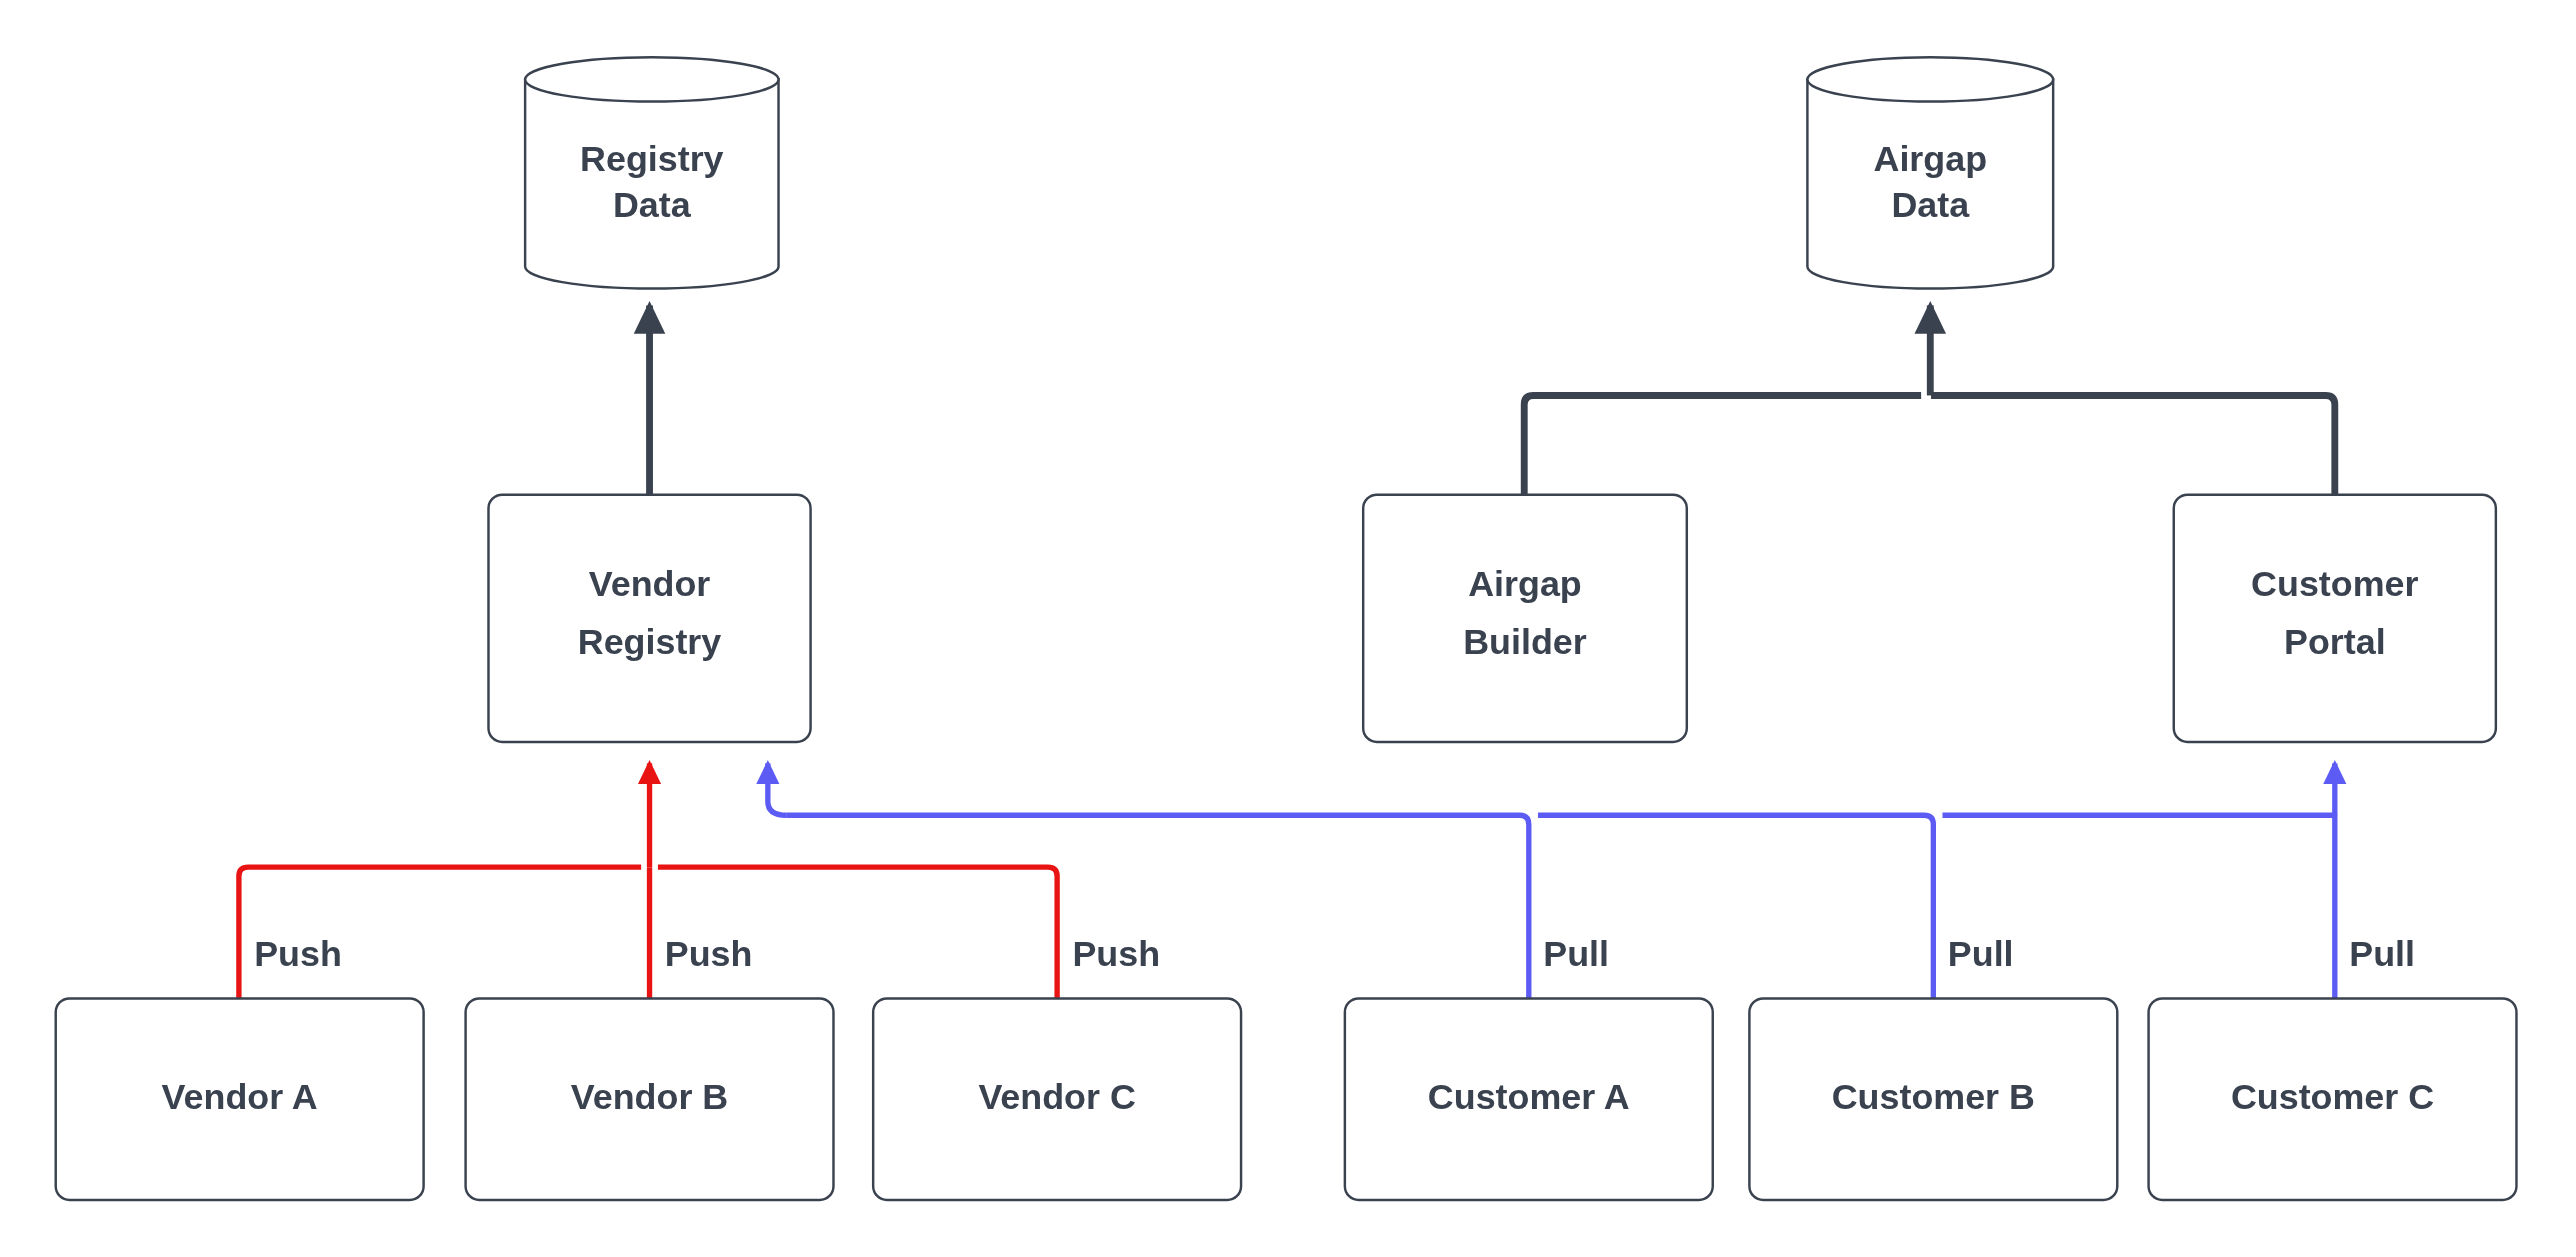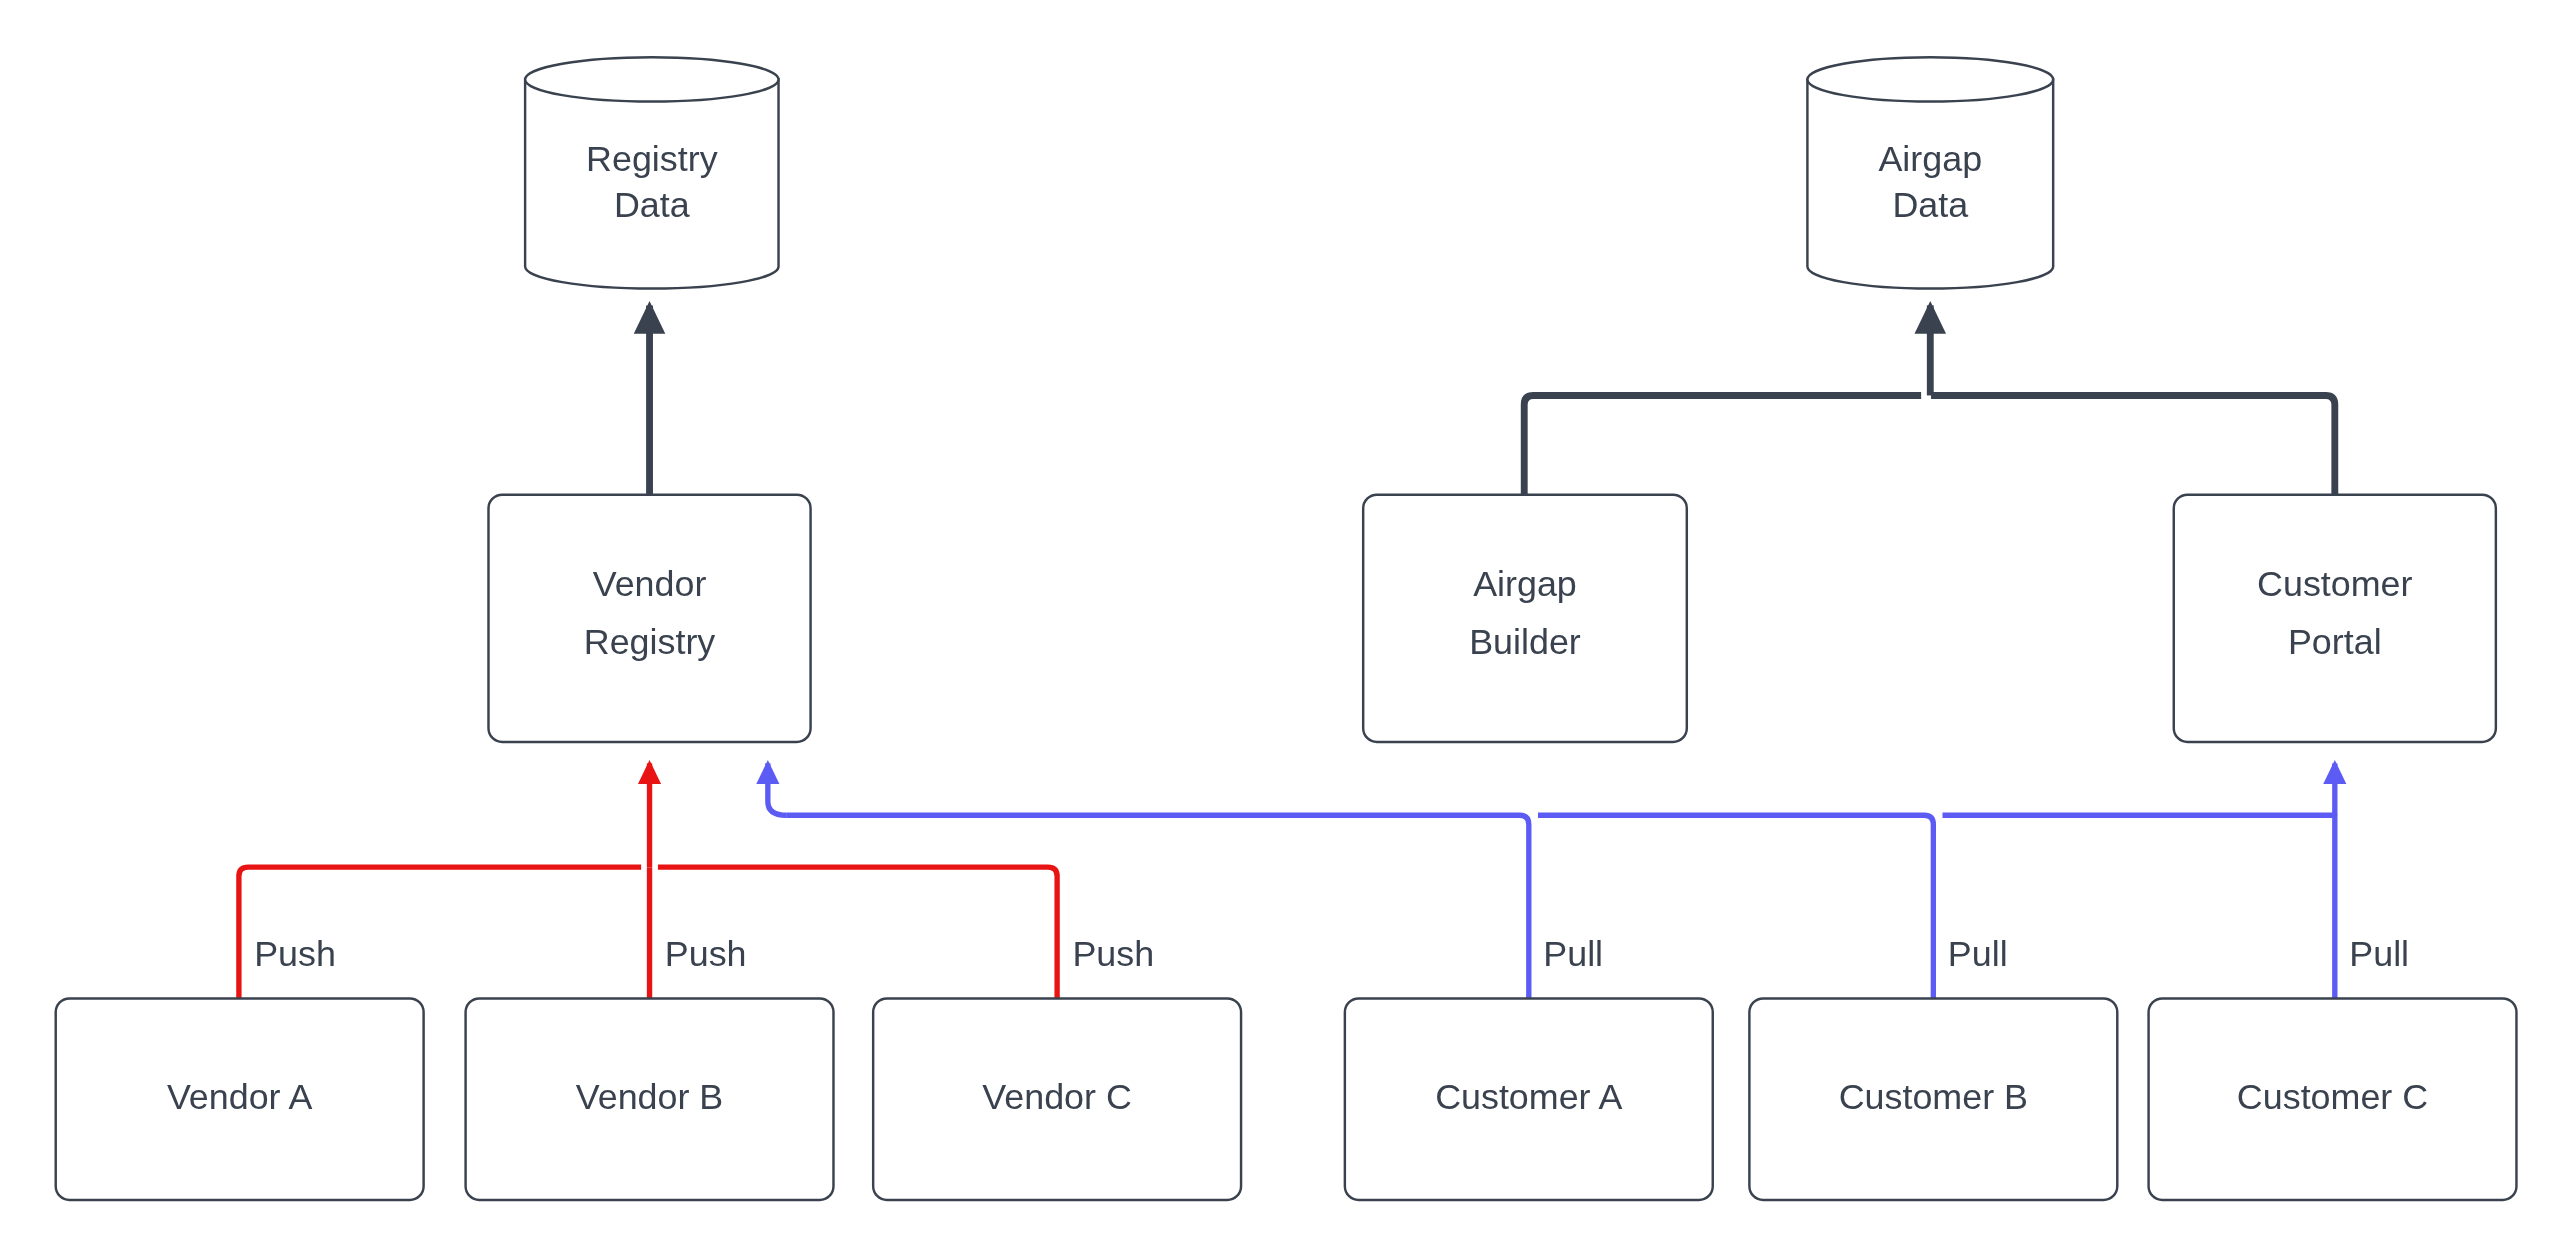--- a/index.html
+++ b/index.html
@@ -7,20 +7,21 @@
     padding: 0;
     background: #ffffff;
   }
   #stage {
     position: relative;
     width: 2576px;
     height: 1258px;
     background: #ffffff;
     overflow: hidden;
     font-family: "Liberation Sans", sans-serif;
+    font-weight: bold;
   }
   #diagram {
     position: absolute;
     top: 0;
     left: 0;
     width: 2576px;
     height: 1258px;
     display: block;
   }
   .node-label {

